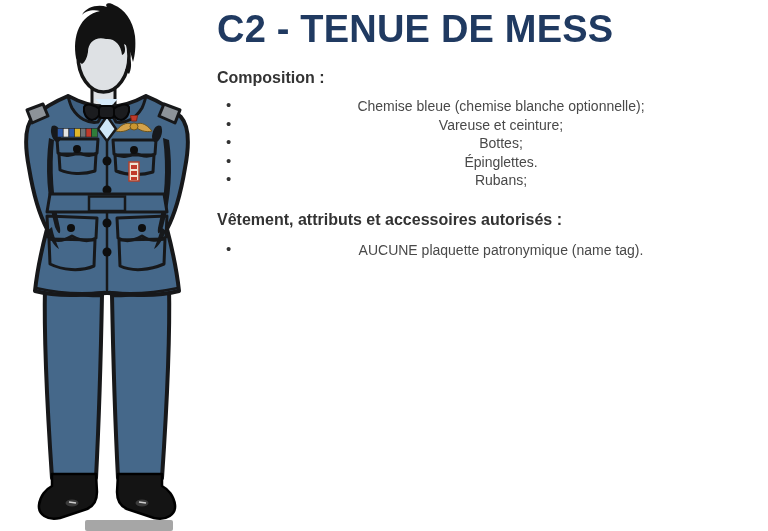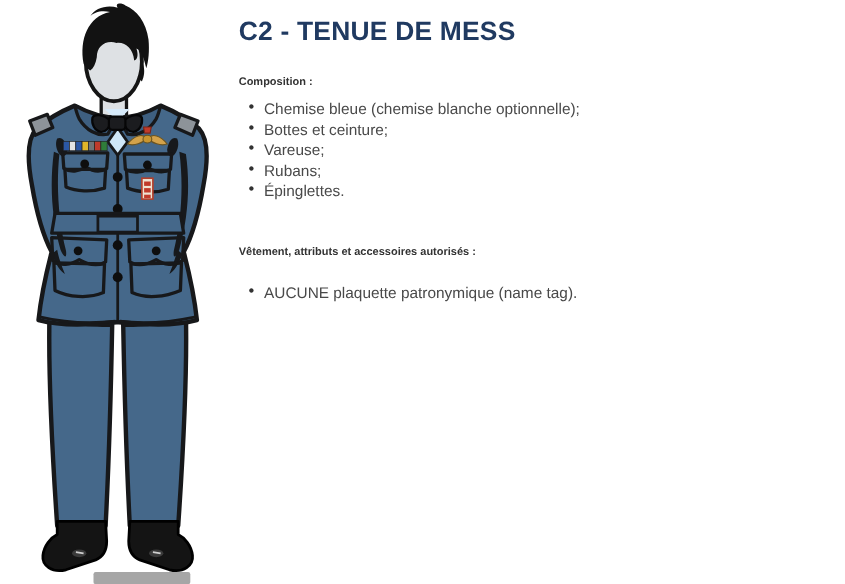--- a/index.html
+++ b/index.html
@@ -1,25 +1,25 @@
 <!DOCTYPE html>
 <html><head>
 <meta charset="utf-8">
 <style>
   html,body{margin:0;padding:0;background:#ffffff;width:768px;height:531px;overflow:hidden;
     font-family:"Liberation Sans", sans-serif;}
   .stage{position:relative;width:768px;height:531px;background:#fff;}
   .figure-wrap{position:absolute;left:0;top:0;width:768px;height:531px;}
   .content{position:absolute;left:217px;top:13px;width:545px;}
-  .page-title{font-size:24px;line-height:32px;font-weight:800;margin:0;letter-spacing:.2px;}
-  .sec-heading{font-size:10px;font-weight:700;margin:24px 0 0 0;}
-  .sec-heading.second{margin-top:41px;}
+  .page-title{font-size:38px;line-height:32px;font-weight:800;margin:0;letter-spacing:.2px;}
+  .sec-heading{font-size:16px;font-weight:700;margin:24px 0 0 0;}
+  .sec-heading.second{margin-top:21px;}
   ul.bullets{margin:10px 0 0 0;padding:0;font-size:14px;line-height:18.5px;}
-  ul.bullets.second{margin-top:22px;}
-  ul.bullets li{list-style:none;position:relative;padding-left:23px;}
+  ul.bullets.second{margin-top:12px;}
+  ul.bullets li{list-style:none;position:relative;padding-left:23px;text-align:center;}
   ul.bullets li::before{content:"\2022";position:absolute;left:9px;top:-1px;font-size:15px;color:#333;}
 </style>
 </head>
 <body>
 
 <div class="stage">
 
   <div class="figure-wrap">
     <svg viewBox="0 0 768 531" width="768" height="531">
 
@@ -142,24 +142,24 @@
     </svg>
   </div>
 
   <div class="content">
     <h1 class="page-title" style="color: rgb(32, 58, 97);">C2 - TENUE DE MESS</h1>
 
     <div class="sec-heading" style="color: rgb(51, 51, 51);">Composition :</div>
 
     <ul class="bullets" style="color: rgb(73, 73, 73);">
         <li>Chemise bleue (chemise blanche optionnelle);</li>
-        <li>Bottes et ceinture;</li>
-        <li>Vareuse;</li>
+        <li>Vareuse et ceinture;</li>
+        <li>Bottes;</li>
+        <li>Épinglettes.</li>
         <li>Rubans;</li>
-        <li>Épinglettes.</li>
       </ul>
 
     <div class="sec-heading second" style="color: rgb(51, 51, 51);">Vêtement, attributs et accessoires autorisés :</div>
 
     <ul class="bullets second" style="color: rgb(73, 73, 73);">
         <li>AUCUNE plaquette patronymique (name tag).</li>
       </ul>
   </div>
 
 </div>

